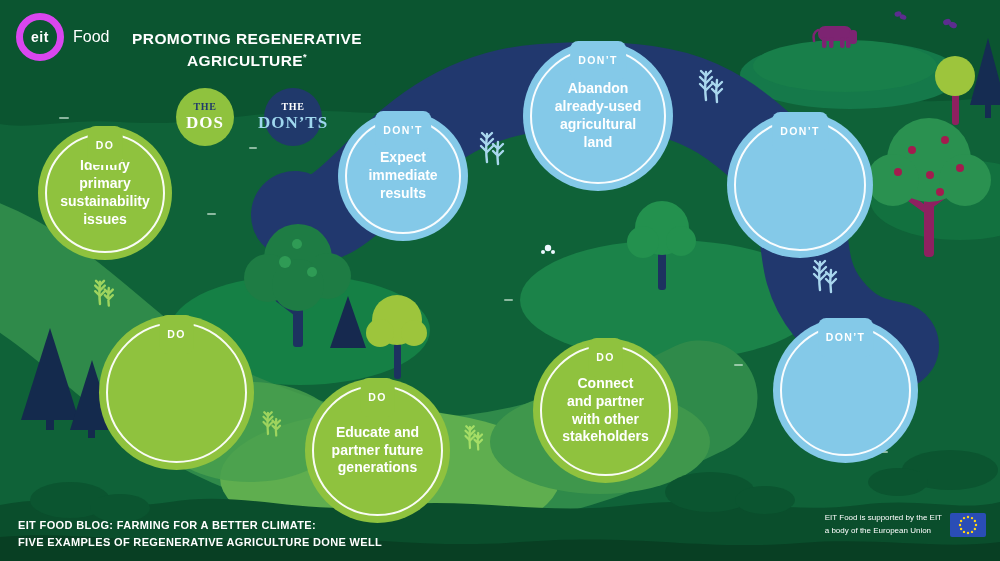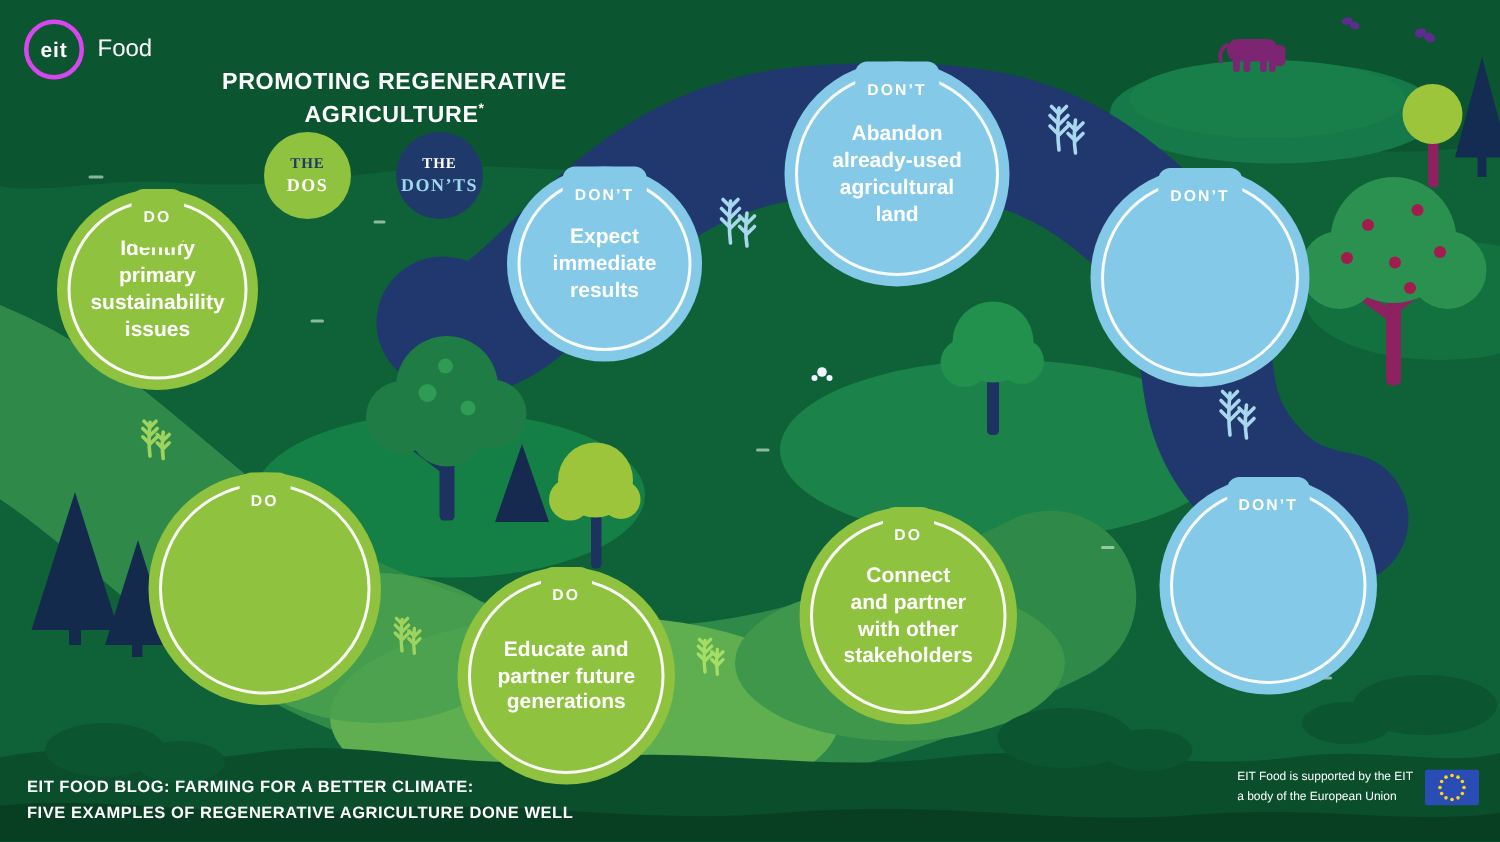--- a/index.html
+++ b/index.html
@@ -5,35 +5,35 @@
   html,body{margin:0;padding:0;background:#083f23;}
   .stage{
     position:relative;width:1000px;height:561px;overflow:hidden;
     font-family:"Liberation Sans",sans-serif;color:#fff;background:#0f6238;
     --green:#8fc23e;--blue:#84c9e8;--navy:#20396b;
   }
   .scene{position:absolute;inset:0;width:100%;height:100%;}
 
   
   .logo{position:absolute;left:16px;top:13px;display:flex;align-items:center;gap:9px;z-index:5;}
-  .logo-circle{width:34px;height:34px;border:3px solid #d946ef;border-radius:50%;
+  .logo-circle{width:34px;height:34px;border:7px solid #d946ef;border-radius:50%;
     display:flex;align-items:center;justify-content:center;font-weight:bold;font-size:14px;letter-spacing:.5px;}
   .logo-word{font-weight:normal;font-size:16px;}
 
   
   .title{position:absolute;left:122px;top:28px;width:250px;text-align:center;
     font-size:15.5px;font-weight:bold;letter-spacing:.4px;line-height:1.45;z-index:5;}
   .title .asterisk{font-size:60%;vertical-align:super;}
 
   
   .badge{position:absolute;width:58px;height:58px;border-radius:50%;z-index:5;
     display:flex;flex-direction:column;align-items:center;justify-content:center;
     font-weight:bold;line-height:1.2;text-align:center;font-family:Liberation Serif, serif;}
   .badge-top{font-size:10px;letter-spacing:.6px;}
-  .badge-bottom{font-size:12px;letter-spacing:1px;}
+  .badge-bottom{font-size:17px;letter-spacing:1px;}
   .badge-dos{left:176px;top:88px;background:var(--green);}
   .badge-dos .badge-top{color:var(--navy);}
   .badge-donts{left:264px;top:88px;background:var(--navy);}
   .badge-donts .badge-bottom{color:#9fd7ef;}
 
   
   .bubble{position:absolute;border-radius:50%;z-index:4;box-sizing:border-box;
     display:flex;align-items:center;justify-content:center;text-align:center;font-weight:bold;}
   .bubble.do{background-color:var(--green);}
   .bubble.dont{background-color:var(--blue);}
@@ -191,21 +191,21 @@
     </g>
   </svg>
 
   <div class="logo">
     <span class="logo-circle">
       <span>eit</span>
     </span>
     <span class="logo-word">Food</span>
   </div>
 
-  <h1 class="title" style="margin:16px;">
+  <h1 class="title" style="margin:0;">
     <span>PROMOTING REGENERATIVE</span><br>
     <span>AGRICULTURE</span><span class="asterisk">*</span>
   </h1>
 
   <div class="badge badge-dos">
     <span class="badge-top">THE</span>
     <span class="badge-bottom">DOS</span>
   </div>
   <div class="badge badge-donts">
     <span class="badge-top">THE</span>

